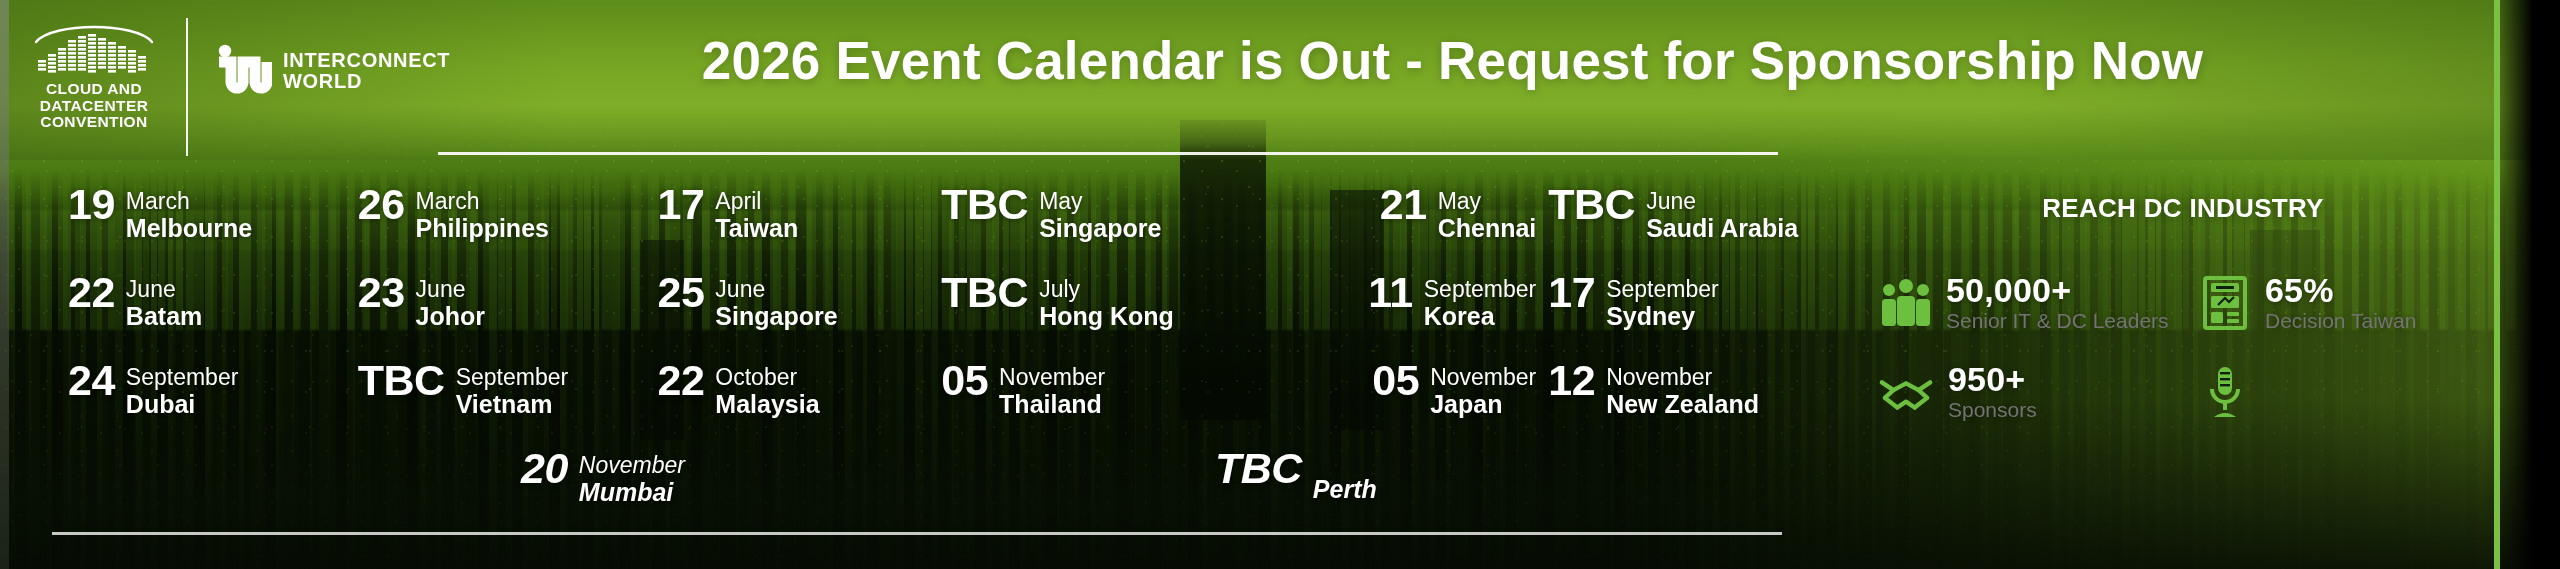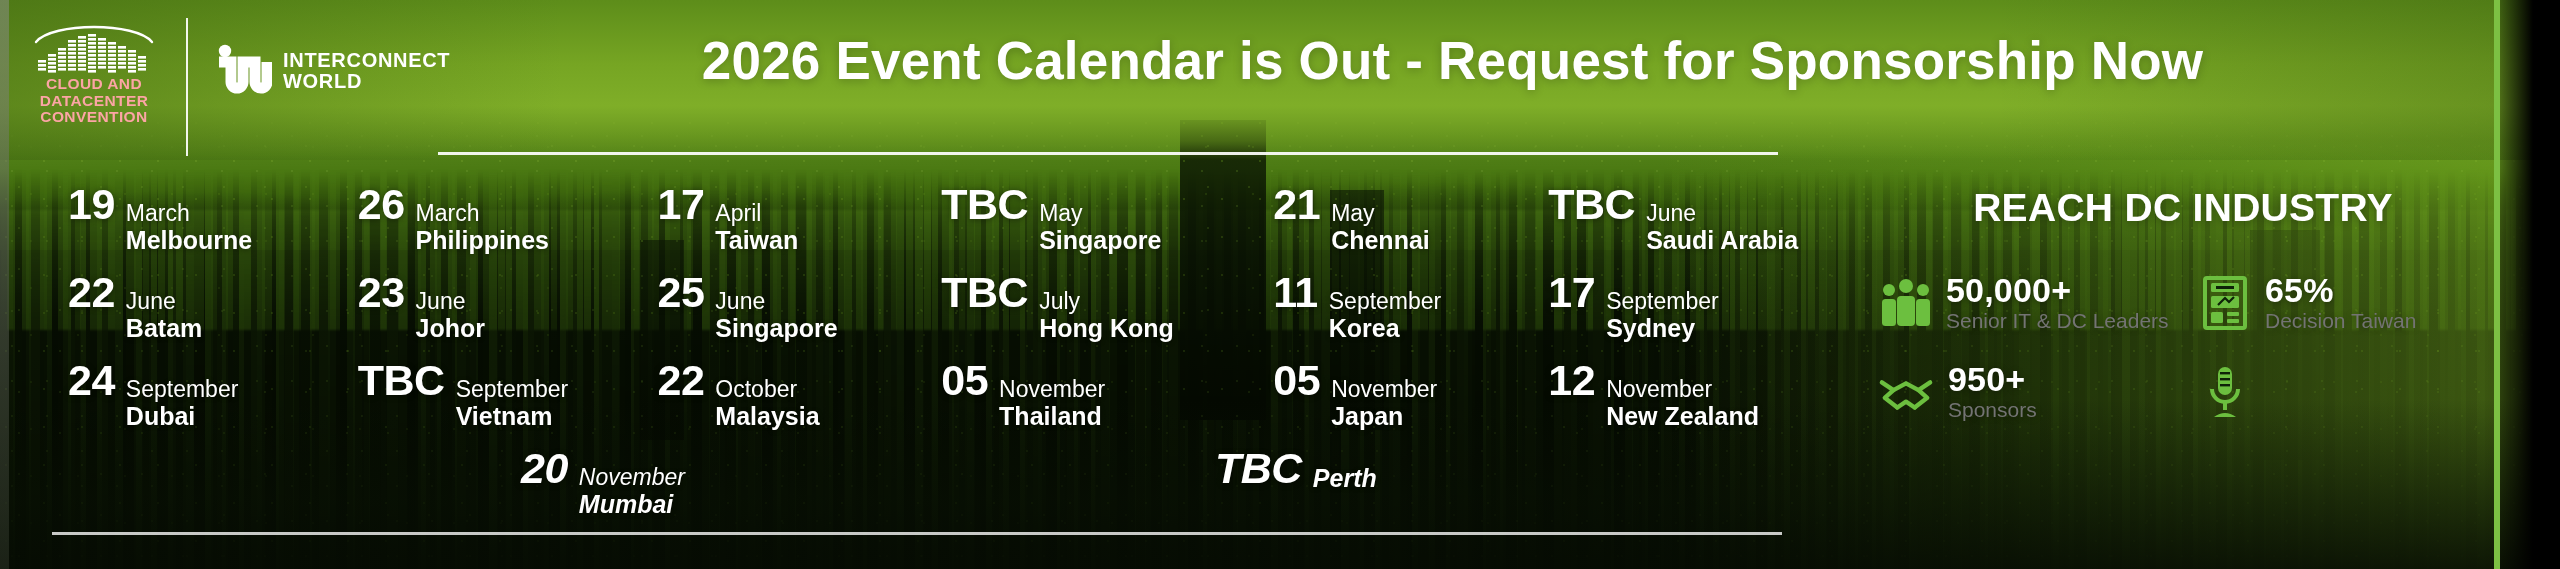--- a/index.html
+++ b/index.html
@@ -191,21 +191,22 @@
     display: flex;
     flex-direction: column;
     align-items: center;
     padding-top: 4px;
   }
   .cdc-mark {
     width: 128px;
     height: 56px;
   }
   .cdc-words {
-    color: #fca5a5;
+    margin-top: 5px;
+    color: #ffffff;
     font-weight: bold;
     font-size: 15.5px;
     line-height: 16.5px;
     letter-spacing: 0.4px;
     text-align: center;
     text-transform: uppercase;
   }
   .lockup-divider {
     width: 2px;
     height: 138px;
@@ -285,69 +286,69 @@
     font-size: 43px;
     line-height: 44px;
     letter-spacing: -0.5px;
     text-shadow: 0 1px 6px rgba(0,0,0,0.45);
     white-space: nowrap;
   }
   .event .meta {
     margin-left: 11px;
     align-self: center;
     position: relative;
-    top: 18px;
+    top: 6px;
   }
   .event .month {
     display: block;
     font-size: 23px;
     line-height: 26px;
     font-weight: 500;
     text-shadow: 0 1px 5px rgba(0,0,0,0.45);
     white-space: nowrap;
   }
   .event .place {
     display: block;
     font-size: 25px;
     line-height: 28px;
     font-weight: bold;
     text-shadow: 0 1px 5px rgba(0,0,0,0.45);
     white-space: nowrap;
   }
-  .event.inline .meta { align-self: baseline; top: 4px; text-align: right; }
+  .event.inline .meta { align-self: baseline; top: 15px; text-align: right; }
   .event.inline .month {
     display: inline;
     font-size: 25px;
     font-weight: bold;
   }
 
   
   .col1 { width: 310px; padding-left: 68px; }
   .col2 { width: 310px; padding-left: 18px; }
   .col3 { width: 310px; padding-left: 28px; }
   .col4 { width: 340px; padding-left: 12px; }
-  .col5 { width: 300px; padding-left: 34px; }
+  .col5 { width: 300px; padding-left: 34px; justify-content: flex-end; }
   .col6 { width: 310px; padding-left: 12px; }
 
   .row4 { padding-left: 16px; font-style: italic; }
   .row4 .slot-a { margin-left: 505px; }
   .row4 .slot-b { margin-left: 530px; }
 
   
   .stats {
     position: absolute;
     right: 72px;
     top: 186px;
     width: 610px;
     z-index: 22;
   }
   .stats-title {
     color: #ffffff;
     font-weight: bold;
-    font-size: 39px;
+    font-size: 26px;
     line-height: 44px;
     letter-spacing: 0.3px;
     text-align: center;
     text-transform: uppercase;
     text-shadow: 0 2px 8px rgba(0,0,0,0.3);
   }
   .stat-grid {
     margin-top: 42px;
     display: grid;
     grid-template-columns: 1fr 1fr;

